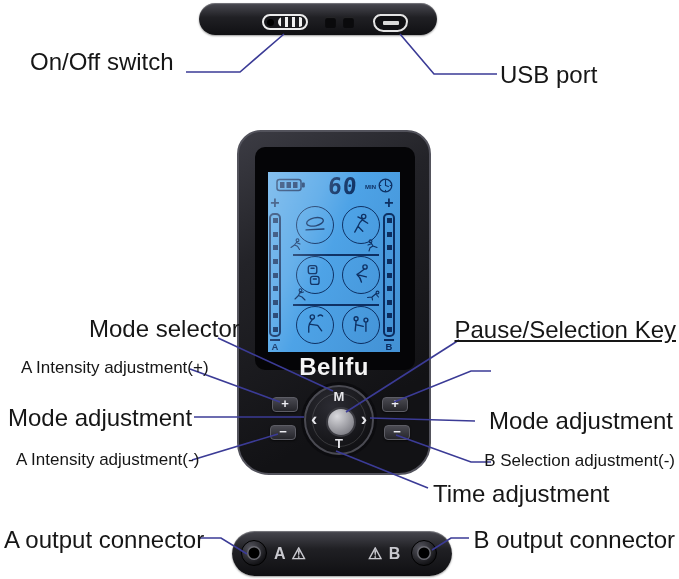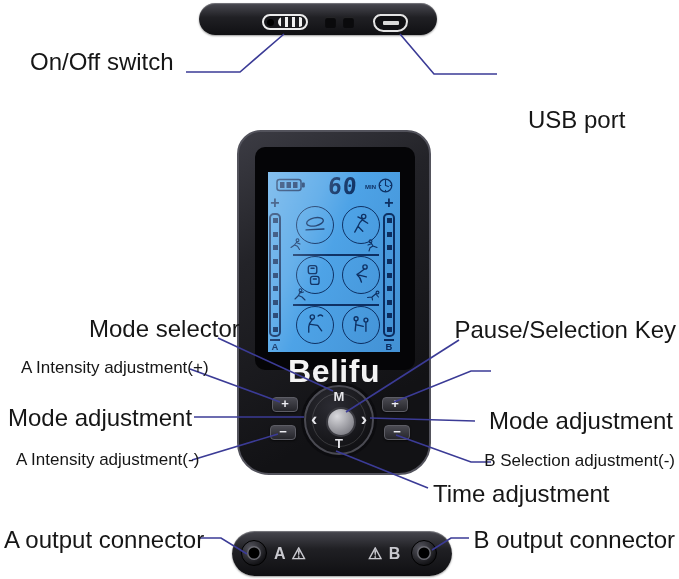--- a/index.html
+++ b/index.html
@@ -54,21 +54,21 @@
         align-items:center;padding:3px 0;}
   .ibar i{display:block;width:5px;height:5px;background:#0b2f63;}
   .chan{position:absolute;width:14px;text-align:center;color:#0b2f63;}
   .chan .dash{width:10px;height:2px;background:#0b2f63;margin:0 auto 1px;}
   .chan .ltr{font-size:9.5px;font-weight:bold;line-height:1;}
   .sep{position:absolute;left:25px;width:86px;height:1.5px;background:#0b2f63;}
   .mode-circle{position:absolute;width:38px;height:38px;border:1.7px solid #0b2f63;border-radius:50%;
         box-sizing:border-box;display:flex;align-items:center;justify-content:center;}
   .mini-fig{position:absolute;width:14px;height:14px;}
   .brand{position:absolute;left:0;top:221px;width:100%;text-align:center;color:#f4f4f4;
-         font-size:32px;font-weight:bold;letter-spacing:.5px;}
+         font-size:24px;font-weight:bold;letter-spacing:.5px;}
   
   .dpad{position:absolute;left:65px;top:253px;width:70px;height:70px;border-radius:50%;
         background:radial-gradient(circle at 40% 30%,#2c2c33,#121215 72%);
         border:2px solid #4a4a52;box-sizing:border-box;box-shadow:0 0 0 3px #0c0c0f;}
   .dpad::before{content:'';position:absolute;inset:6px;border-radius:50%;
         border:1px solid rgba(255,255,255,.14);}
   .dpad .key{position:absolute;color:#e6e6ea;font-weight:bold;z-index:2;}
   .key-m{left:50%;top:2px;transform:translateX(-50%);font-size:13px;}
   .key-t{left:50%;bottom:2px;transform:translateX(-50%);font-size:13px;}
   .key-l{left:5px;top:50%;transform:translateY(-54%);font-size:19px;}
@@ -253,23 +253,23 @@
       <polyline points="491,371 471,371 394,402"></polyline>
       <polyline points="475,421 370,418"></polyline>
       <polyline points="491,462 471,462 396,435"></polyline>
       <polyline points="336,451 428,488"></polyline>
       <polyline points="199,538 221,538 247,554"></polyline>
       <polyline points="469,538 451,538 432,550"></polyline>
     </g>
   </svg>
 
   <div class="lbl big" style="left:30px;top:49px;">On/Off switch</div>
-  <div class="lbl big" style="left:528px;top:62px;margin-top:45px;">USB port</div>
+  <div class="lbl big" style="left:500px;top:62px;">USB port</div>
   <div class="lbl big" style="left:65px;top:316px;margin-left:24px;">Mode selector</div>
-  <div class="lbl big" style="right:3px;top:317px;">Pause/Selection Key</div>
+  <div class="lbl big" style="right:3px;top:317px;text-decoration:underline;">Pause/Selection Key</div>
   <div class="lbl small" style="left:21px;top:359px;">A Intensity adjustment(+)</div>
   <div class="lbl big" style="left:8px;top:405px;">Mode adjustment</div>
   <div class="lbl big" style="right:6px;top:408px;">Mode adjustment</div>
   <div class="lbl small" style="left:16px;top:451px;">A Intensity adjustment(-)</div>
   <div class="lbl small" style="right:4px;top:452px;">B Selection adjustment(-)</div>
   <div class="lbl big" style="left:433px;top:481px;">Time adjustment</div>
   <div class="lbl big" style="left:4px;top:527px;">A output connector</div>
   <div class="lbl big" style="right:4px;top:527px;text-align:right;">B output connector</div>
 
 </div>

